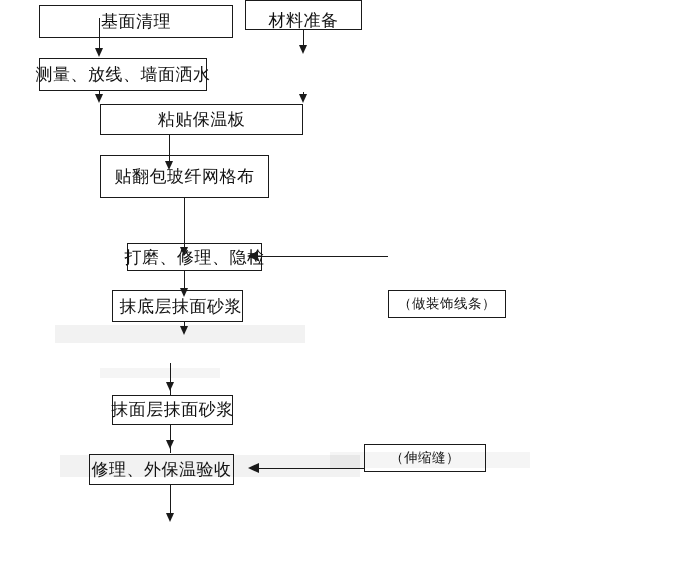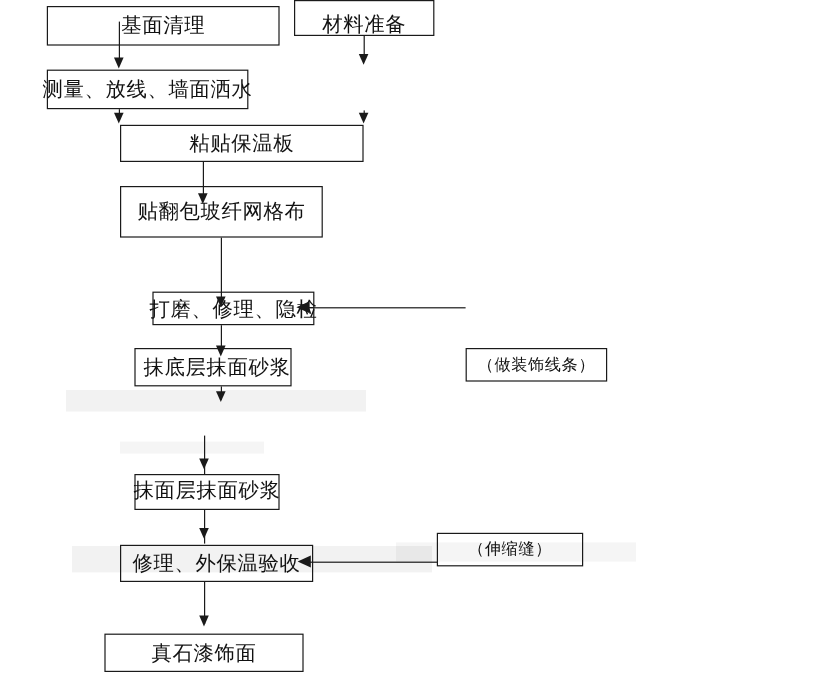--- a/index.html
+++ b/index.html
@@ -114,31 +114,28 @@
 
   <div class="node" style="left:112px; top:290px; width:131px; height:32px;justify-content:flex-end;">
     <span>抹底层抹面砂浆</span>
   </div>
 
 
   <div class="node" style="left:112px; top:395px; width:121px; height:30px;font-family:Liberation Mono, monospace;">
     <span>抹面层抹面砂浆</span>
   </div>
 
-  <div class="node" style="left:100px; top:454px; width:161px; height:31px;">
+  <div class="node" style="left:89px; top:454px; width:145px; height:31px;">
     <span>修理、外保温验收</span>
   </div>
 
   <div class="node note" style="left:364px; top:444px; width:122px; height:28px;">
     <span>（伸缩缝）</span>
   </div>
 
-  <div class="node" style="left:87px; top:528px; width:166px; height:32px;">
-    <span>真石漆饰面</span>
-  </div>
 
   <div class="vline" style="left:99px; top:18px; height:31px;"></div>
   <div class="arrow-down" style="left:95px; top:48px;"></div>
 
   <div class="vline" style="left:303px; top:30px; height:16px;"></div>
   <div class="arrow-down" style="left:299px; top:45px;"></div>
 
   <div class="vline" style="left:99px; top:91px; height:6px;"></div>
   <div class="hline" style="left:99px; top:97px; width:1px;"></div>
   <div class="arrow-down" style="left:95px; top:94px;"></div>

